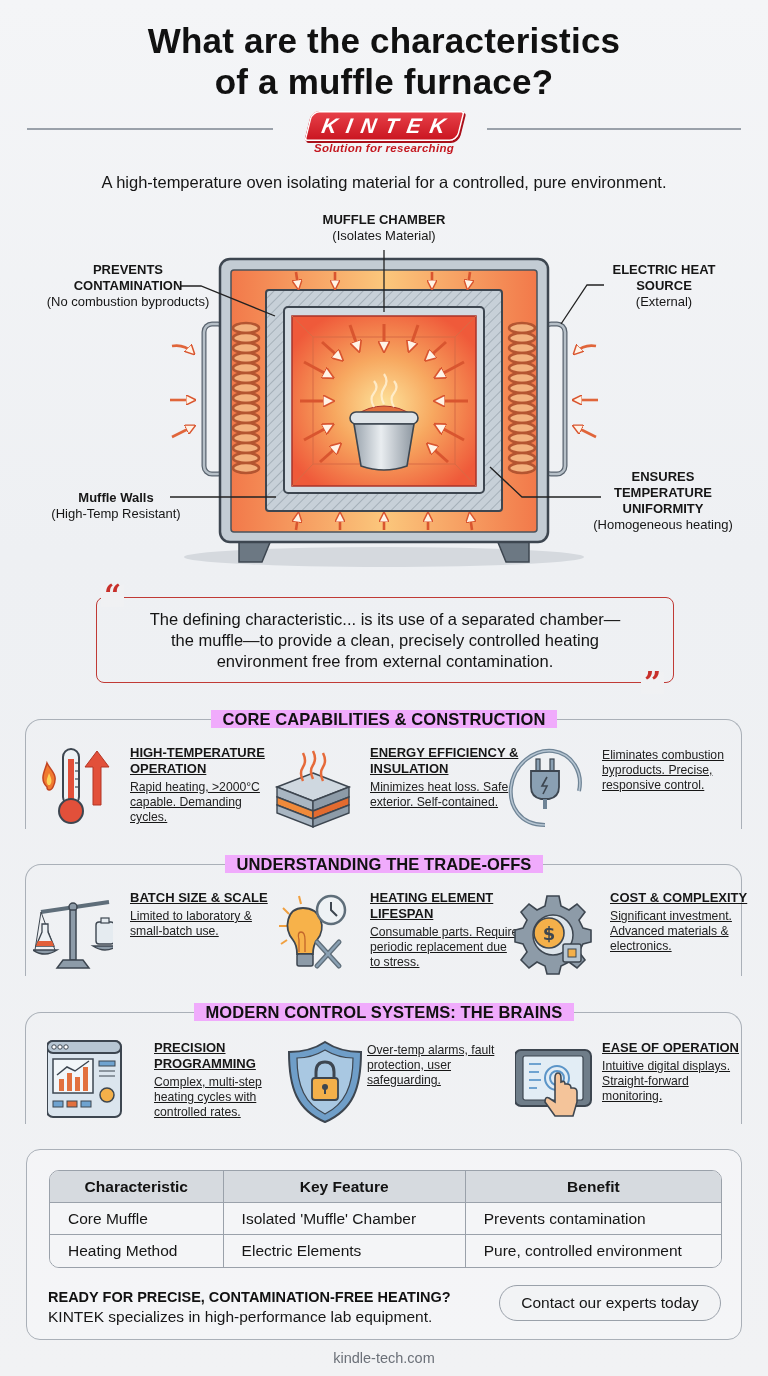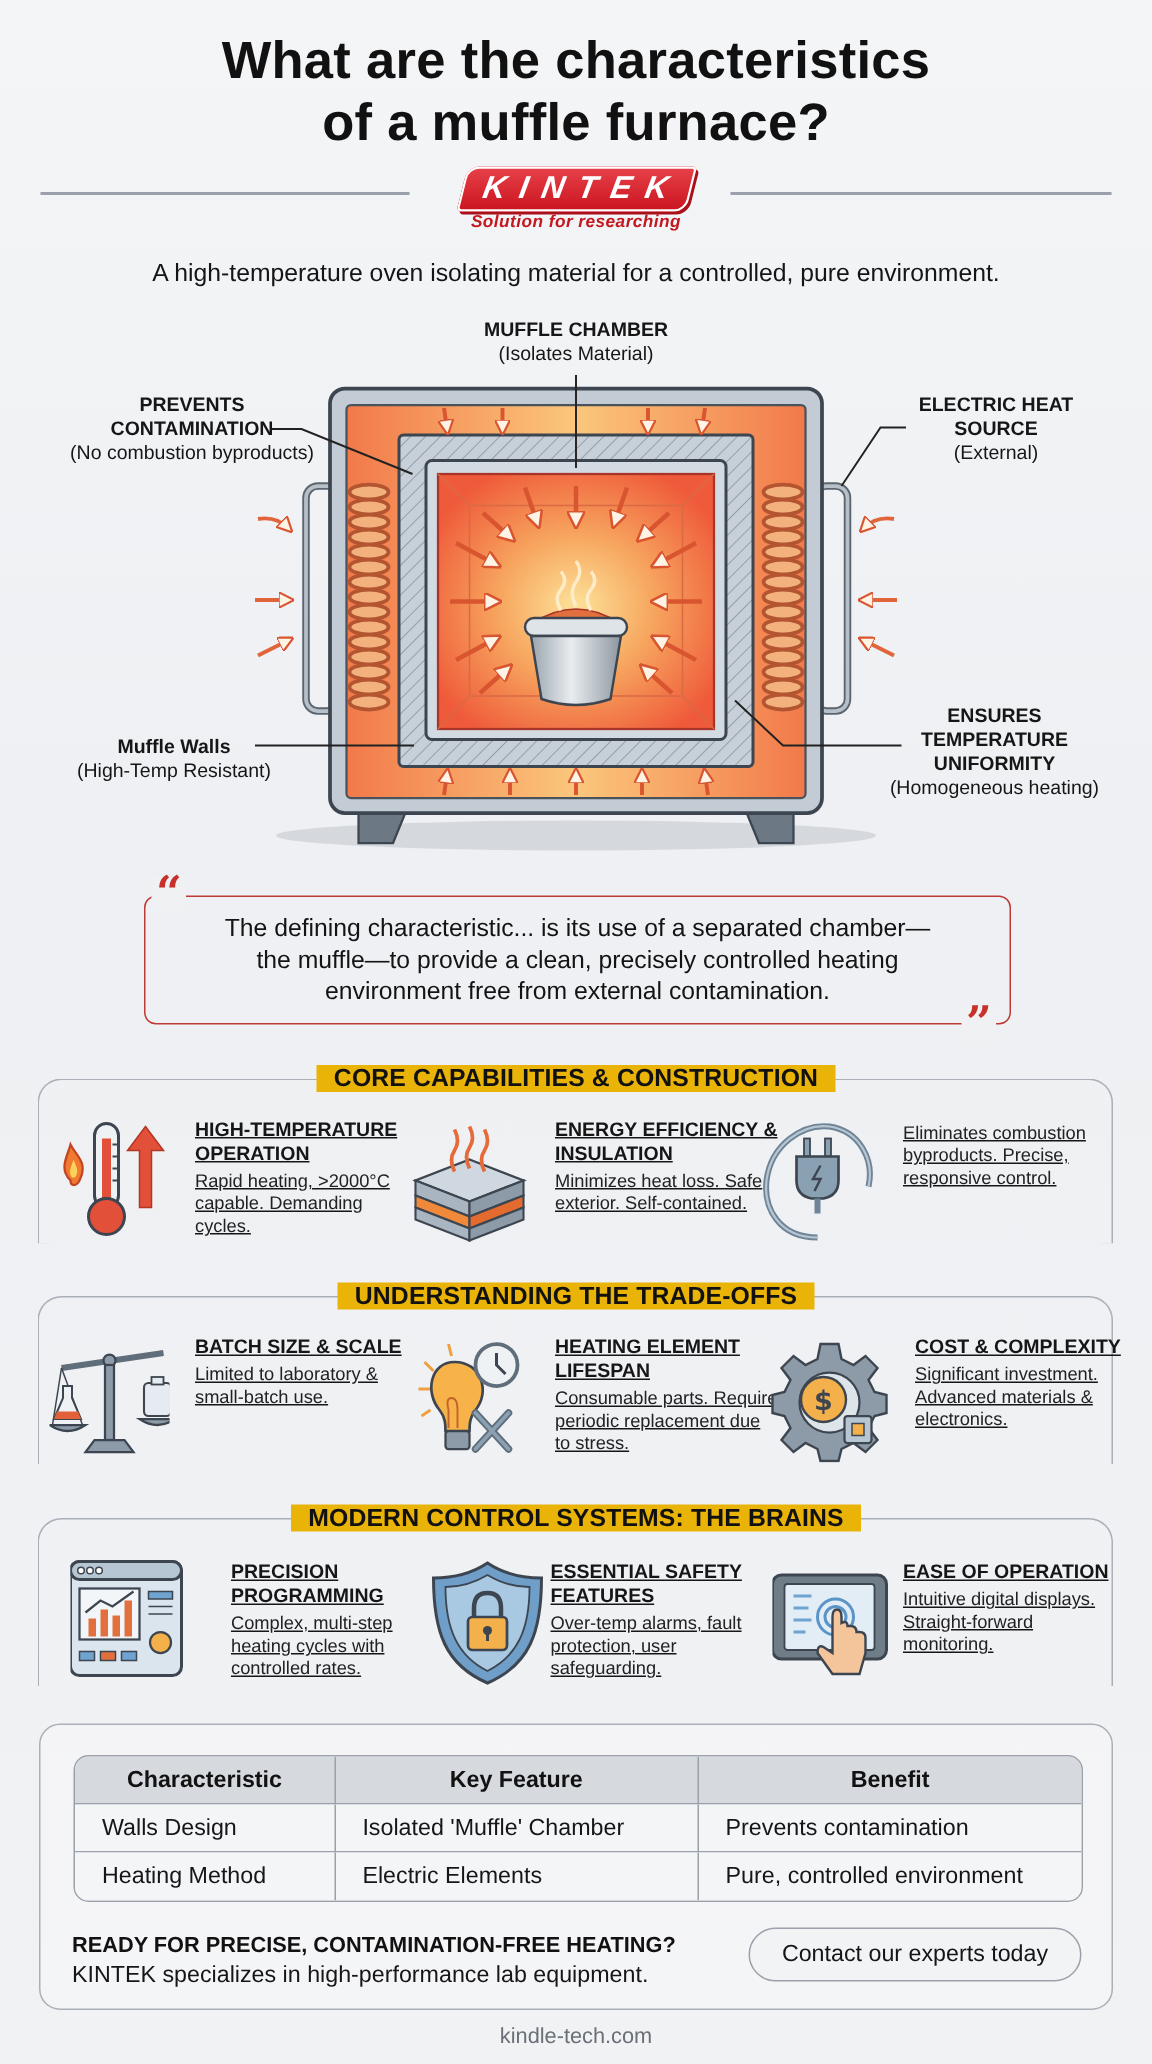--- a/index.html
+++ b/index.html
@@ -61,21 +61,21 @@
 
   
   .section {
     position: absolute; left: 25px; width: 717px;
     border: 1.3px solid #aab0b8; border-bottom: none; border-radius: 16px 16px 0 0;
   }
   .section-title {
     position: absolute; left: 0; width: 768px; text-align: center;
     font-size: 16.5px; font-weight: 700; letter-spacing: 0.1px; color: #111;
   }
-  .section-title span { background: #eab308; padding: 0 12px; }
+  .section-title span { background: #f0abfc; padding: 0 12px; }
   .feature { position: absolute; width: 240px; height: 90px; }
   .feature .icon { position: absolute; left: 0; top: 0; width: 80px; height: 85px; }
   .feature .txt { position: absolute; left: 97px; top: 0; width: 150px; text-decoration: underline; }
   .feature h4 { font-size: 13px; line-height: 16px; font-weight: 700; color: #161616; text-transform: uppercase; }
   .feature p { font-size: 12.2px; line-height: 15px; color: #222; margin-top: 3px; }
 
   
   .summary {
     position: absolute; left: 26px; top: 1149px; width: 716px; height: 191px;
     border: 1.3px solid #aab0b8; border-radius: 14px; background: rgba(255,255,255,0.25);
@@ -453,21 +453,20 @@
 <div class="feature" style="left:285px;top:1040px;">
   <svg class="icon" viewBox="0 0 80 85">
     <path d="M40,2 C28,10 16,12 4,12 C4,48 12,70 40,82 C68,70 76,48 76,12 C64,12 52,10 40,2 Z" fill="#6f9ec8" stroke="#3d4650" stroke-width="2"></path>
     <path d="M40,10 C30,16 20,18 12,18 C12,46 20,64 40,74 C60,64 68,46 68,18 C60,18 50,16 40,10 Z" fill="#a9c8e2" stroke="#3d4650" stroke-width="1.2"></path>
     <path d="M31,40 L31,32 Q31,22 40,22 Q49,22 49,32 L49,40" fill="none" stroke="#3d4650" stroke-width="3"></path>
     <rect x="27" y="38" width="26" height="22" rx="3" fill="#f4b04a" stroke="#3d4650" stroke-width="1.8"></rect>
     <circle cx="40" cy="47" r="3" fill="#3d4650"></circle>
       <rect x="39" y="48" width="2" height="6" fill="#3d4650"></rect>
   </svg>
   <div class="txt" style="left:82px;">
-    <h4>ESSENTIAL SAFETY FEATURES</h4>
     <p>Over-temp alarms, fault protection, user safeguarding.</p>
   </div>
 </div>
 <div class="feature" style="left:515px;top:1040px;">
   <svg class="icon" viewBox="0 0 80 85">
     <rect x="0" y="10" width="76" height="56" rx="6" fill="#6f7d89" stroke="#3d4650" stroke-width="2"></rect>
     <rect x="8" y="16" width="60" height="44" rx="2" fill="#e2edf5" stroke="#3d4650" stroke-width="1.2"></rect>
     <g stroke="#6fa3d0" stroke-width="2">
         <line x1="14" y1="24" x2="26" y2="24"></line>
         <line x1="14" y1="32" x2="24" y2="32"></line>
@@ -493,21 +492,21 @@
       </colgroup>
     <thead>
       <tr>
         <th>Characteristic</th>
         <th>Key Feature</th>
         <th>Benefit</th>
       </tr>
     </thead>
     <tbody>
       <tr>
-        <td>Walls Design</td>
+        <td>Core Muffle</td>
         <td>Isolated 'Muffle' Chamber</td>
         <td>Prevents contamination</td>
       </tr>
       <tr>
         <td>Heating Method</td>
         <td>Electric Elements</td>
         <td>Pure, controlled environment</td>
       </tr>
     </tbody>
   </table>

